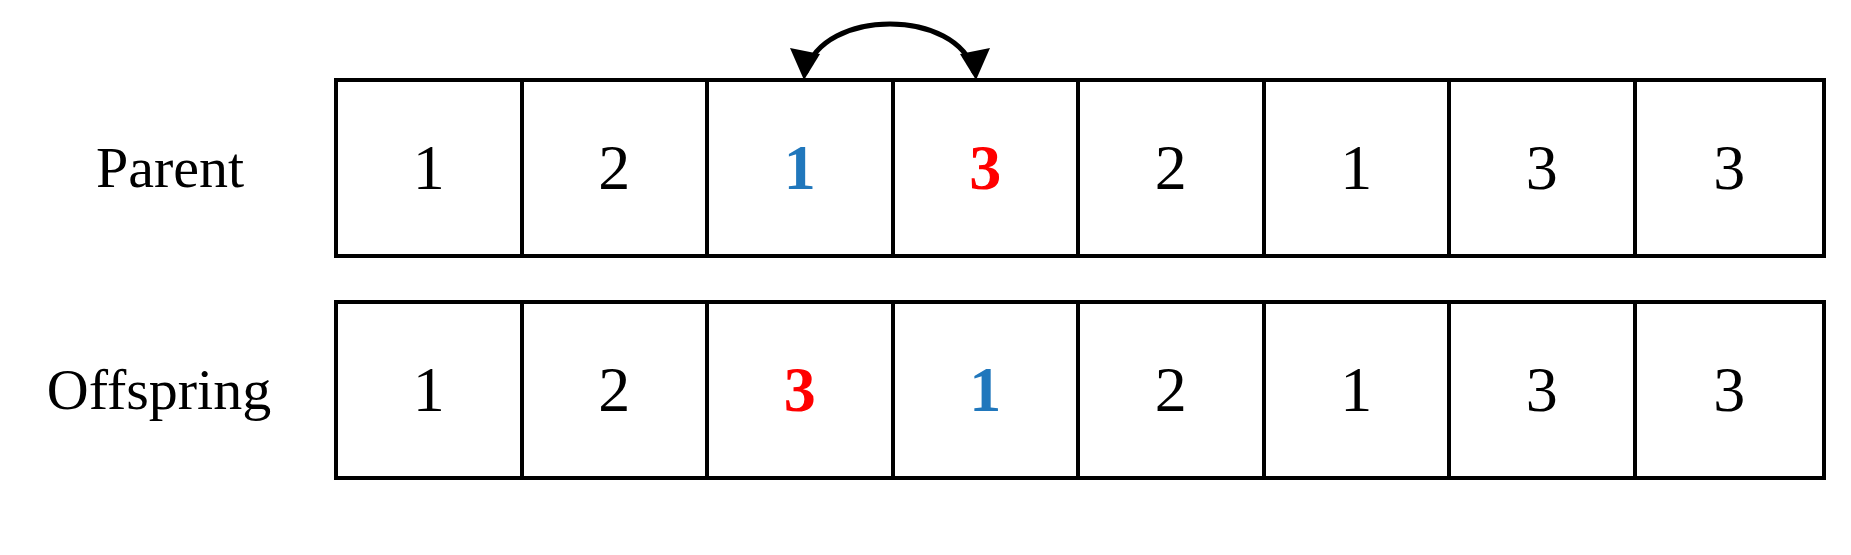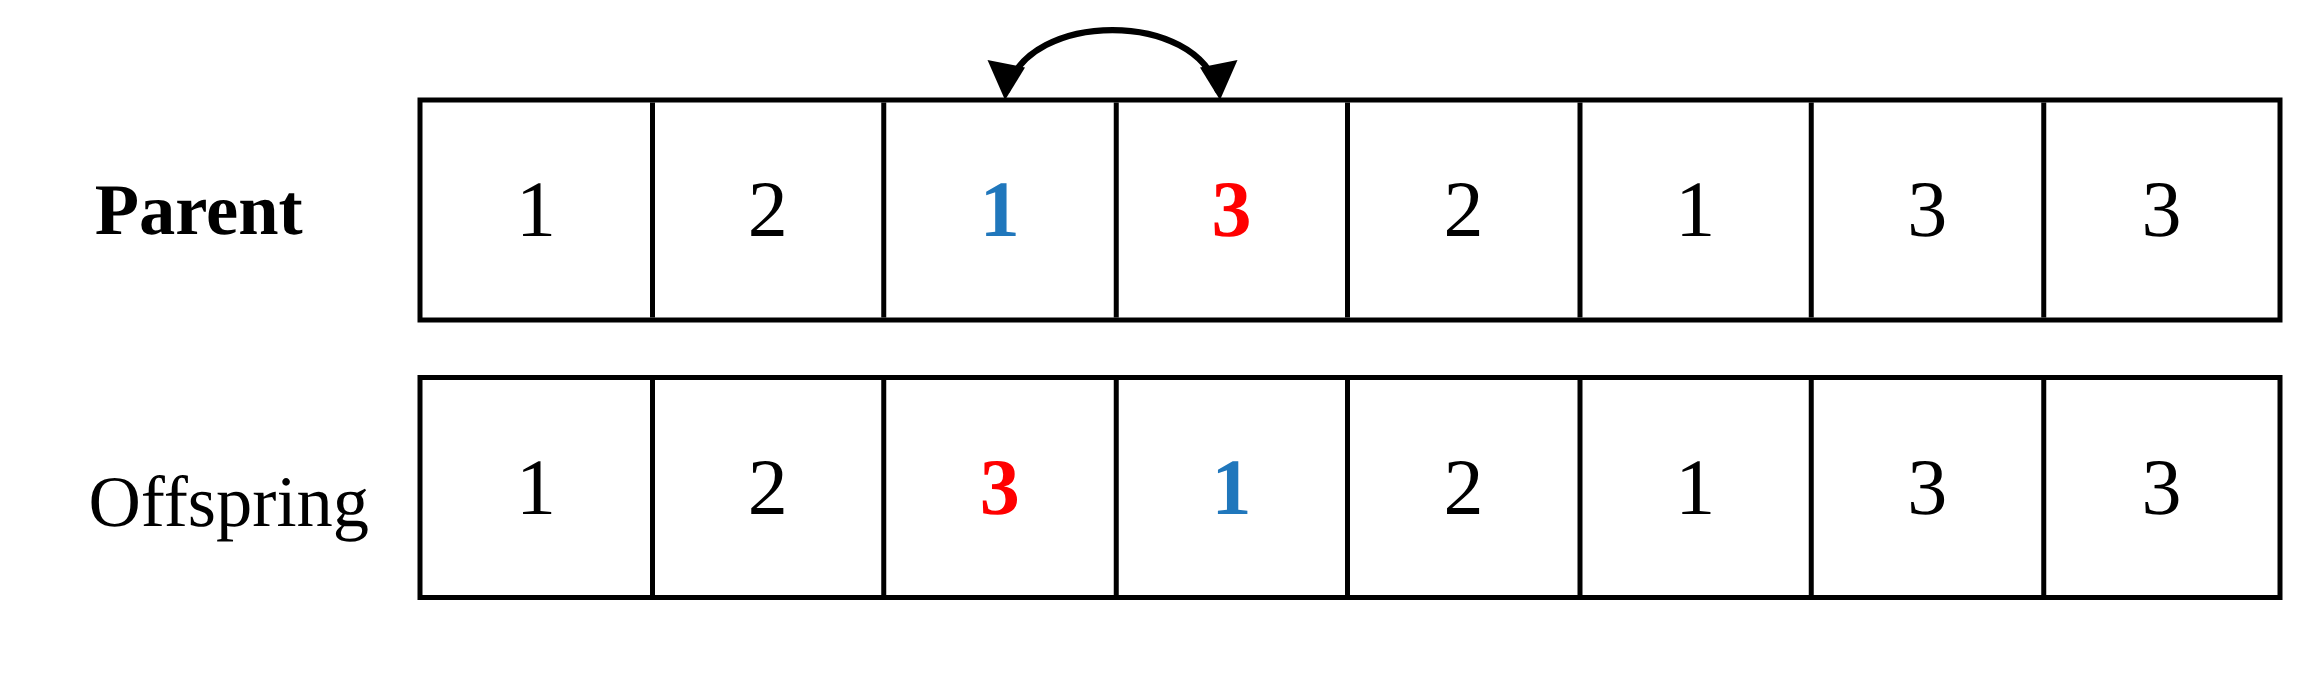--- a/index.html
+++ b/index.html
@@ -26,38 +26,36 @@
   .row-label {
     position: absolute;
     font-family: "Liberation Serif", "DejaVu Serif", serif;
     font-size: 58px;
     color: #000000;
     white-space: nowrap;
     line-height: 1;
     text-align: right;
   }
   #label-parent {
+    left: 11px;
+    top: 0px;
+    width: 318px;
+    height: 180px;
+    display: flex;
+    align-items: center;
+    justify-content: center;
+  }
+  #label-offspring {
     left: 0px;
     top: 0px;
     width: 318px;
     height: 180px;
     display: flex;
     align-items: center;
     justify-content: center;
-    font-weight: bold;
-  }
-  #label-offspring {
-    left: 0px;
-    top: 12px;
-    width: 318px;
-    height: 180px;
-    display: flex;
-    align-items: center;
-    justify-content: center;
-    padding-left: 24px;
   }
 
   
   .chromosome-row {
     position: absolute;
     display: flex;
     border: 4px solid #000000;
     box-sizing: border-box;
     background: #ffffff;
   }

